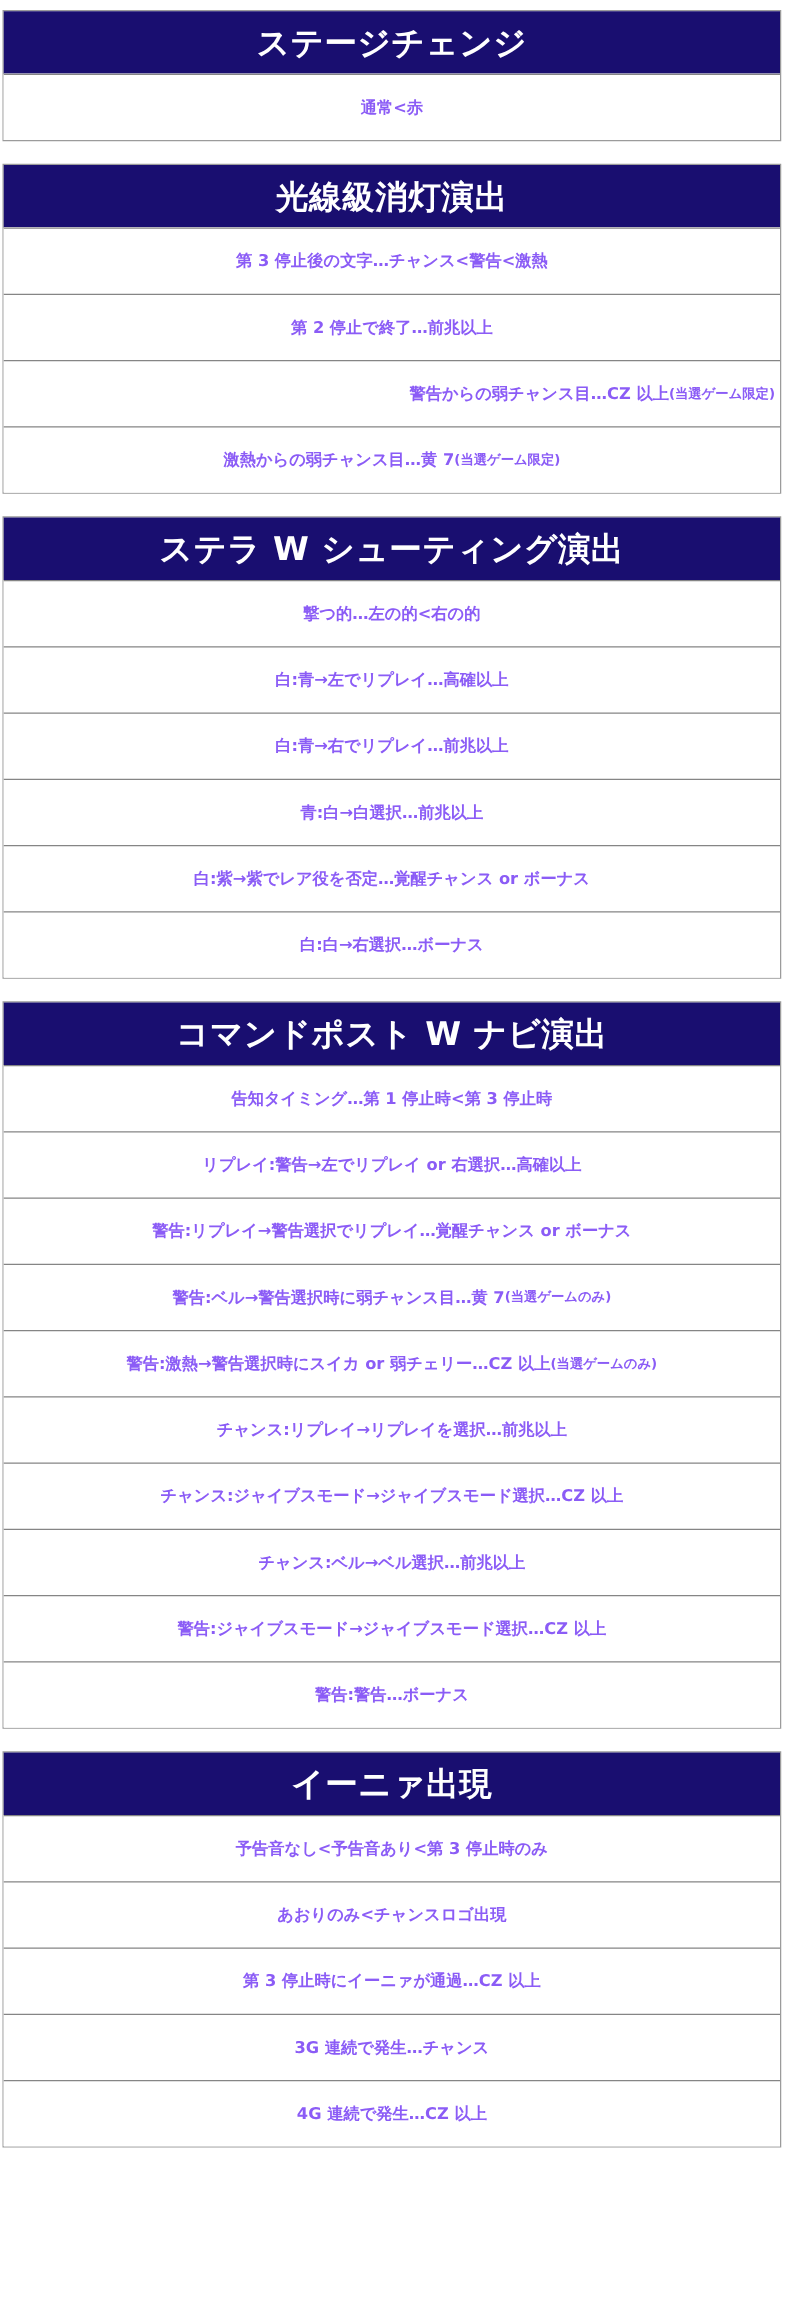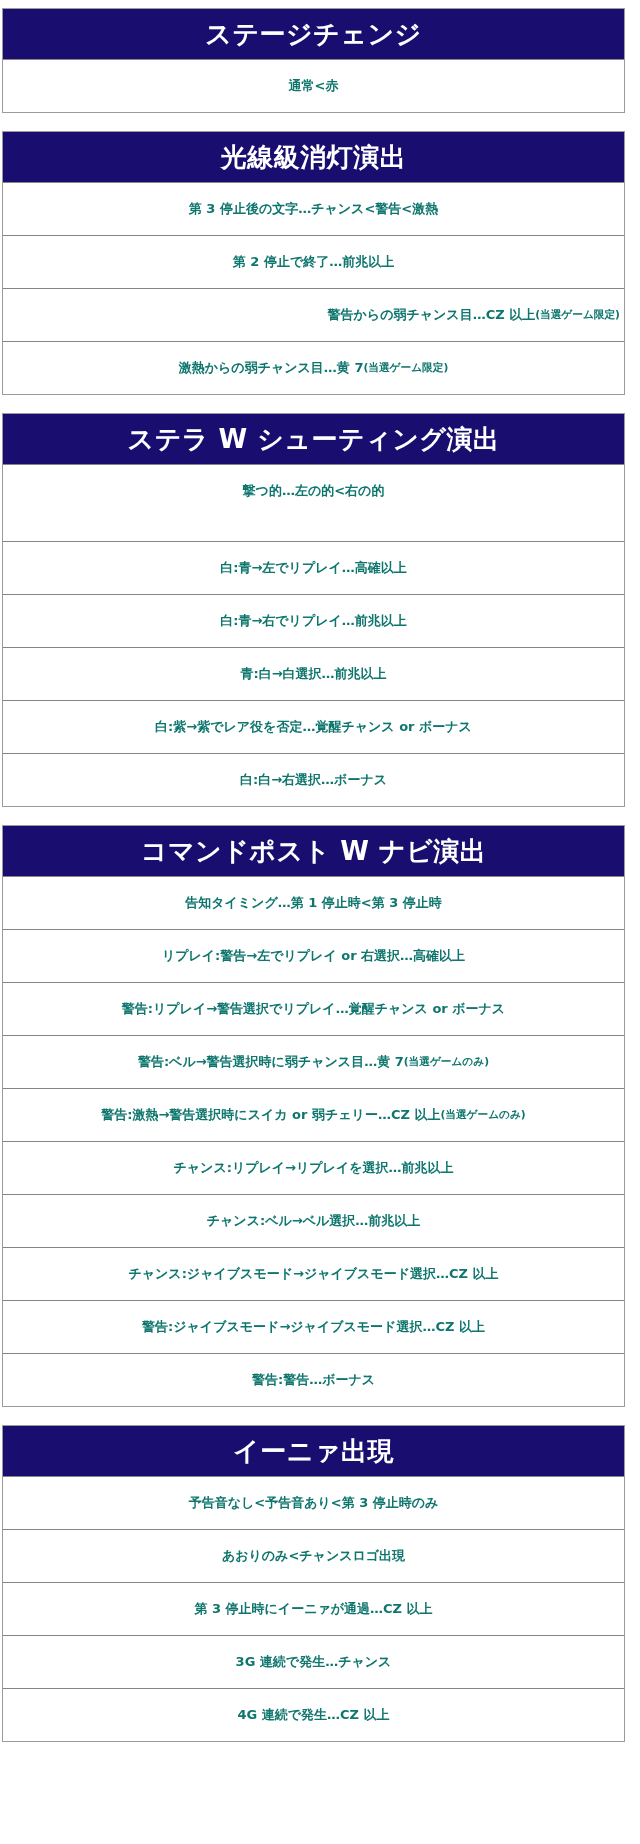--- a/index.html
+++ b/index.html
@@ -38,21 +38,21 @@
   .table-rows {
     background: #ffffff;
   }
   .row {
     box-sizing: border-box;
     height: 53px;
     display: flex;
     align-items: center;
     justify-content: center;
     border-top: 1px solid #858585;
-    color: #0f766e;
+    color: #8b5cf6;
     font-weight: 700;
     font-size: 23px;
     white-space: nowrap;
     overflow: hidden;
     padding: 0 4px;
     background: #ffffff;
   }
   .row .paren {
     font-size: 0.82em;
     font-weight: 700;
@@ -74,38 +74,38 @@
         <div class="row" style="font-size: 13px;">第 3 停止後の文字…チャンス&lt;警告&lt;激熱</div>
         <div class="row" style="font-size: 13px;">第 2 停止で終了…前兆以上</div>
         <div class="row" style="font-size: 13px; justify-content: flex-end;">警告からの弱チャンス目…CZ 以上<span class="paren">(当選ゲーム限定)</span></div>
         <div class="row" style="font-size: 13px; text-align: center;">激熱からの弱チャンス目…黄 7<span class="paren">(当選ゲーム限定)</span></div>
       </div>
   </section>
     <section class="info-table">
     <header class="table-header">ステラ W シューティング演出</header>
     <div class="table-rows">
         <div class="row" style="font-size: 13px;">撃つ的…左の的&lt;右の的</div>
-        <div class="row" style="font-size: 13px; margin-top: 24px;">白:青→左でリプレイ…高確以上</div>
+        <div class="row" style="font-size: 13px;">白:青→左でリプレイ…高確以上</div>
         <div class="row" style="font-size: 13px;">白:青→右でリプレイ…前兆以上</div>
         <div class="row" style="font-size: 13px;">青:白→白選択…前兆以上</div>
         <div class="row" style="font-size: 13px;">白:紫→紫でレア役を否定…覚醒チャンス or ボーナス</div>
         <div class="row" style="font-size: 13px;">白:白→右選択…ボーナス</div>
       </div>
   </section>
     <section class="info-table">
     <header class="table-header">コマンドポスト W ナビ演出</header>
     <div class="table-rows">
         <div class="row" style="font-size: 13px;">告知タイミング…第 1 停止時&lt;第 3 停止時</div>
         <div class="row" style="font-size: 13px;">リプレイ:警告→左でリプレイ or 右選択…高確以上</div>
         <div class="row" style="font-size: 13px;">警告:リプレイ→警告選択でリプレイ…覚醒チャンス or ボーナス</div>
         <div class="row" style="font-size: 13px;">警告:ベル→警告選択時に弱チャンス目…黄 7<span class="paren">(当選ゲームのみ)</span></div>
         <div class="row" style="font-size: 13px;">警告:激熱→警告選択時にスイカ or 弱チェリー…CZ 以上<span class="paren">(当選ゲームのみ)</span></div>
         <div class="row" style="font-size: 13px;">チャンス:リプレイ→リプレイを選択…前兆以上</div>
+        <div class="row" style="font-size: 13px;">チャンス:ジャイブスモード→ジャイブスモード選択…CZ 以上</div>
         <div class="row" style="font-size: 13px;">チャンス:ベル→ベル選択…前兆以上</div>
-        <div class="row" style="font-size: 13px;">チャンス:ジャイブスモード→ジャイブスモード選択…CZ 以上</div>
         <div class="row" style="font-size: 13px;">警告:ジャイブスモード→ジャイブスモード選択…CZ 以上</div>
         <div class="row" style="font-size: 13px;">警告:警告…ボーナス</div>
       </div>
   </section>
     <section class="info-table">
     <header class="table-header">イーニァ出現</header>
     <div class="table-rows">
         <div class="row" style="font-size: 13px;">予告音なし&lt;予告音あり&lt;第 3 停止時のみ</div>
         <div class="row" style="font-size: 13px;">あおりのみ&lt;チャンスロゴ出現</div>
         <div class="row" style="font-size: 13px;">第 3 停止時にイーニァが通過…CZ 以上</div>

